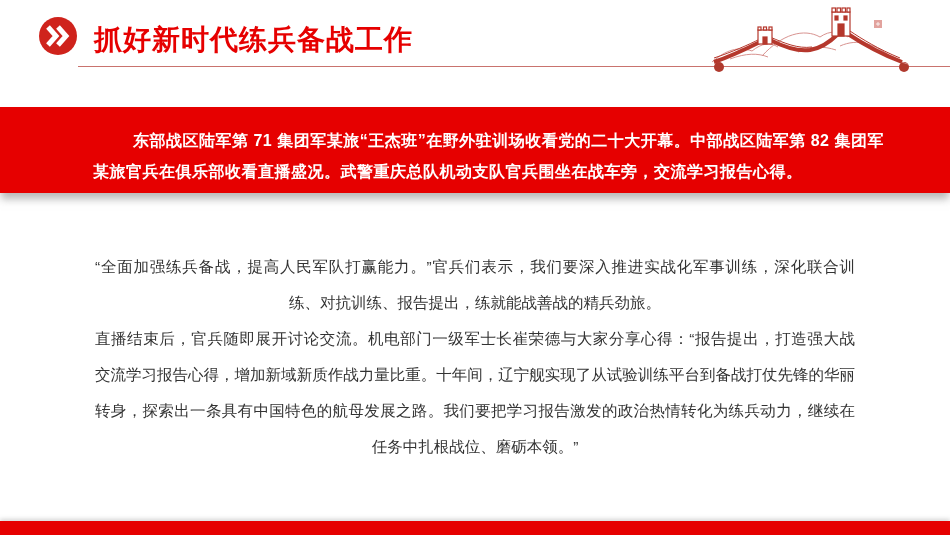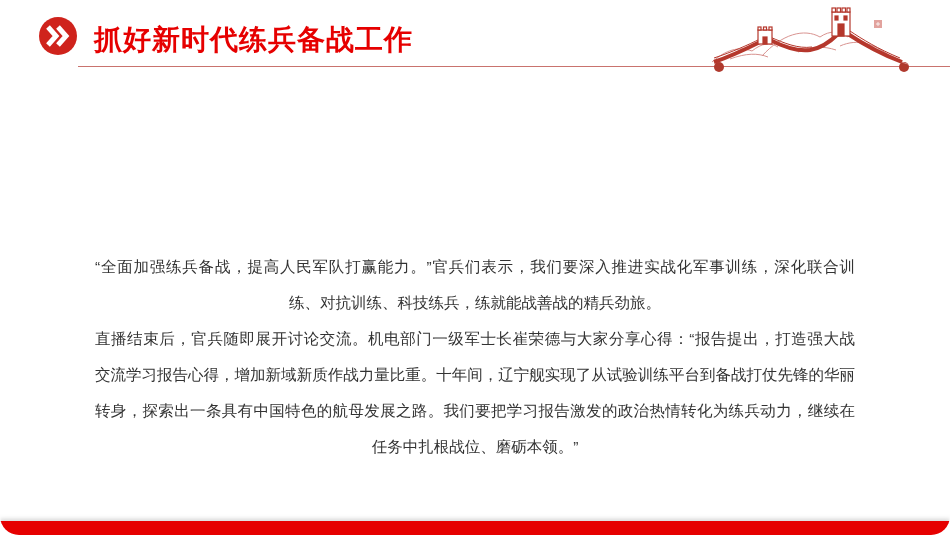--- a/index.html
+++ b/index.html
@@ -2,21 +2,20 @@
 <html><head>
 <meta charset="utf-8">
 <style>
   html,body{margin:0;padding:0;background:#ffffff;}
   .slide{
     position:relative;
     width:950px;height:535px;
     background:#ffffff;
     overflow:hidden;
     font-family:"Liberation Sans", sans-serif;
-    border-radius:19px;
   }
 
   
   .chevron-badge{
     position:absolute;left:39px;top:17px;width:38px;height:38px;
     border-radius:50%;background:#cf231c;
     display:flex;align-items:center;justify-content:center;
   }
   .slide-title{
     position:absolute;left:94px;top:22px;margin:0;
@@ -122,24 +121,28 @@
       <rect x="135" y="4" width="3" height="4"></rect>
       <rect x="126" y="20" width="6" height="12" fill="#b5372c"></rect>
       <rect x="123" y="12" width="3" height="4" fill="#b5372c"></rect>
       <rect x="132" y="12" width="3" height="4" fill="#b5372c"></rect>
     </g>
 
     <rect x="162" y="16" width="8" height="8" fill="#e2a39e"></rect>
     <path d="M164 20 h4 M166 18 v4" stroke="#ffffff" stroke-width="0.8"></path>
   </svg>
 
+  <section class="banner">
+    <p class="banner-line first" style="margin:0">东部战区陆军第 71 集团军某旅“王杰班”在野外驻训场收看党的二十大开幕。中部战区陆军第 82 集团军</p>
+    <p class="banner-line" style="margin:0">某旅官兵在俱乐部收看直播盛况。武警重庆总队机动支队官兵围坐在战车旁，交流学习报告心得。</p>
+  </section>
 
   <main class="body-text">
     <div class="body-line full">“全面加强练兵备战，提高人民军队打赢能力。”官兵们表示，我们要深入推进实战化军事训练，深化联合训</div>
-    <div class="body-line center">练、对抗训练、科技练兵，练就能战善战的精兵劲旅。</div>
+    <div class="body-line center">练、对抗训练、报告提出，练就能战善战的精兵劲旅。</div>
     <div class="body-line full">直播结束后，官兵随即展开讨论交流。机电部门一级军士长崔荣德与大家分享心得：“报告提出，打造强大战</div>
     <div class="body-line full">交流学习报告心得，增加新域新质作战力量比重。十年间，辽宁舰实现了从试验训练平台到备战打仗先锋的华丽</div>
     <div class="body-line full">转身，探索出一条具有中国特色的航母发展之路。我们要把学习报告激发的政治热情转化为练兵动力，继续在</div>
     <div class="body-line center">任务中扎根战位、磨砺本领。”</div>
   </main>
 
   <footer class="footer-bar"></footer>
 
 </div>
 

